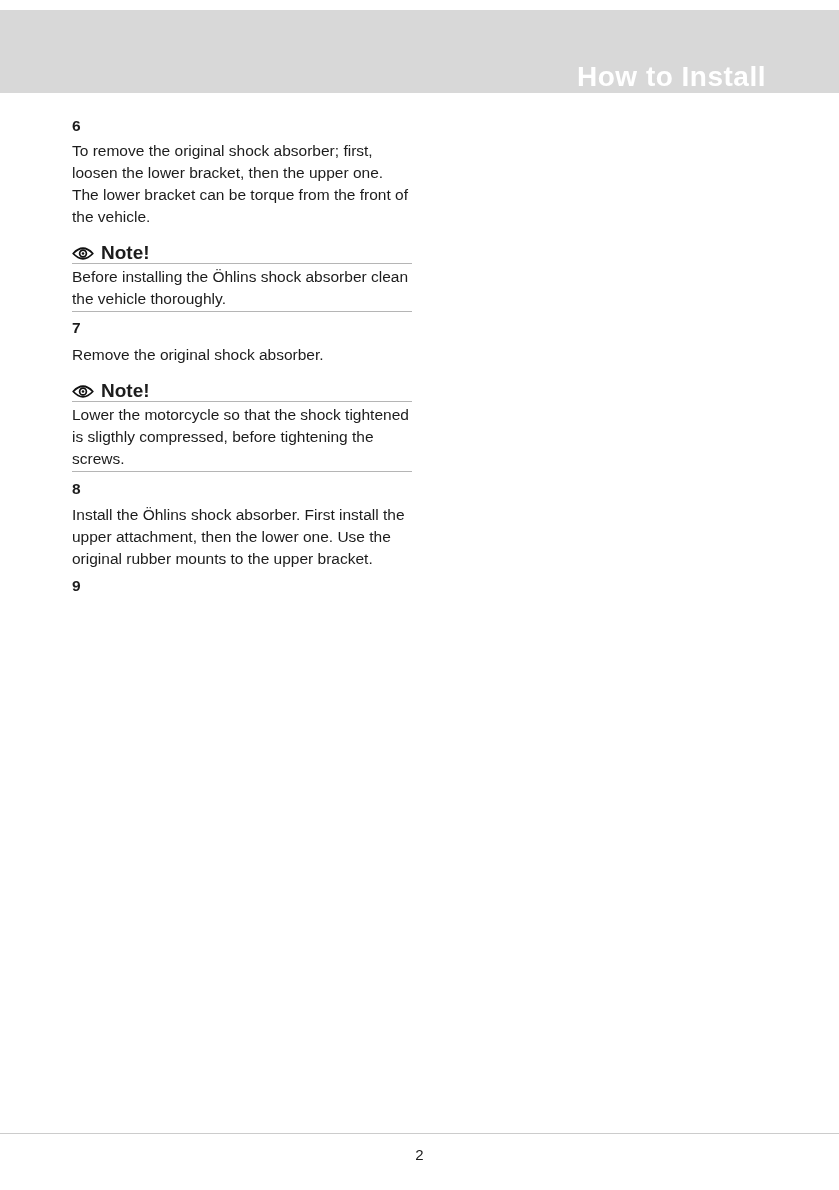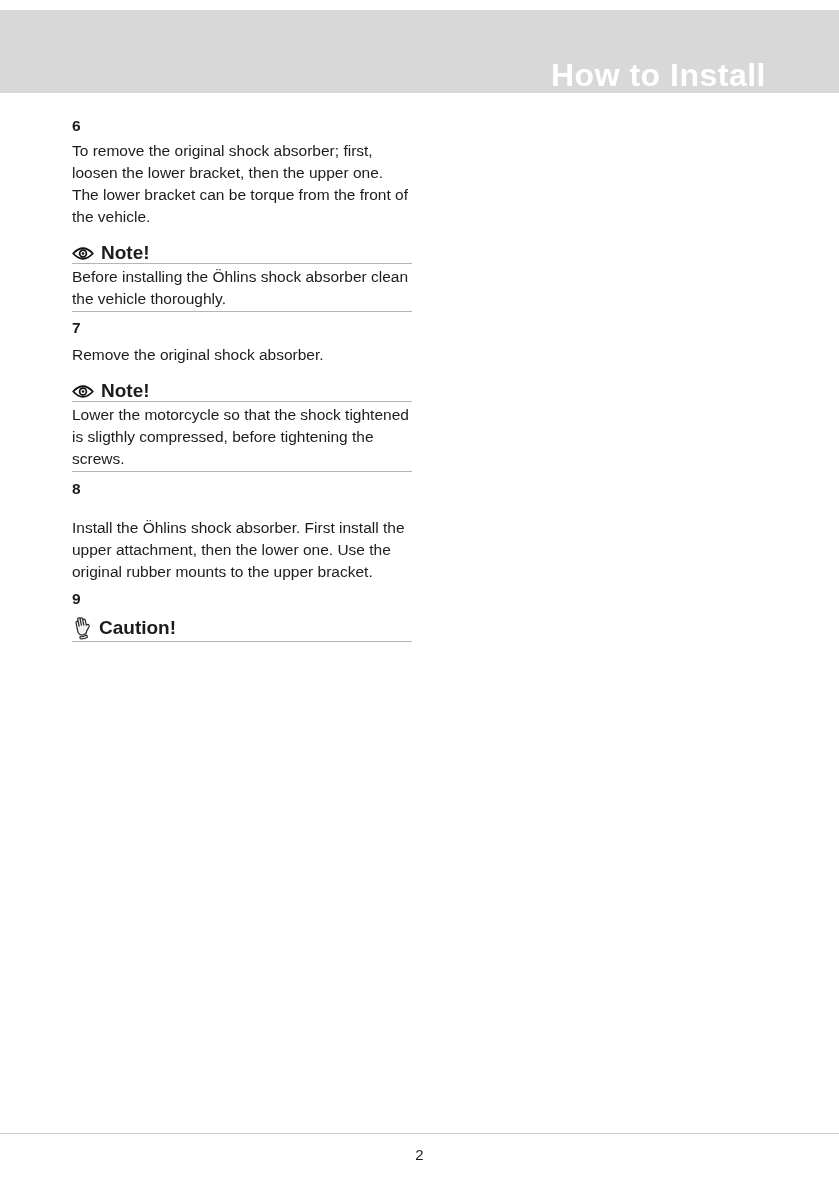--- a/index.html
+++ b/index.html
@@ -15,21 +15,21 @@
   
   .header-band {
     position: absolute;
     left: 0; top: 10px;
     width: 100%; height: 83px;
     background: #d8d8d8;
   }
   .header-title {
     position: absolute;
     right: 73px; bottom: 2px;
-    font-size: 32px;
+    font-size: 28px;
     font-weight: 700;
     color: #ffffff;
     line-height: 1;
     letter-spacing: 0.5px;
     white-space: nowrap;
   }
 
   
   .content {
     position: absolute;
@@ -39,21 +39,21 @@
   .step-num {
     font-size: 15.5px;
     font-weight: 700;
     line-height: 16px;
   }
   .step-body {
     font-size: 15.5px;
     line-height: 22px;
     margin-top: 6px;
   }
-  .mt7  { margin-top: 20px; }
+  .mt7  { margin-top: 7px; }
   .mt8  { margin-top: 8px; }
   .mt9  { margin-top: 9px; }
   .mt16 { margin-top: 16px; }
 
   .callout-head {
     display: flex;
     align-items: center;
     gap: 7px;
     font-size: 19px;
     font-weight: 700;
@@ -127,34 +127,18 @@
     </div>
     <div class="callout-body">Lower the motorcycle so that the shock tightened is sligthly compressed, before tightening the screws.</div>
   </div>
 
   <div class="step-num mt9">8</div>
   <div class="step-body mt7">Install the Öhlins shock absorber. First install the upper attachment, then the lower one. Use the original rubber mounts to the upper bracket.</div>
 
   <div class="step-num mt8">9</div>
 
   <div class="callout mt8">
-    <div class="callout-head">
-      <span class="icon">
-        <svg width="20" height="25" viewBox="0 0 20 25" aria-hidden="true">
-          <g transform="rotate(-12 10 12)">
-            <path d="M5 12.5 L5 6.8 Q5 5.5 6.2 5.5 Q7.4 5.5 7.4 6.8 L7.4 10.5
-                     L7.4 3.6 Q7.4 2.3 8.6 2.3 Q9.8 2.3 9.8 3.6 L9.8 10
-                     L9.8 4.2 Q9.8 2.9 11 2.9 Q12.2 2.9 12.2 4.2 L12.2 10.5
-                     L12.2 6 Q12.2 4.7 13.4 4.7 Q14.6 4.7 14.6 6
-                     L14.6 11 Q16.9 10.1 17.3 11.6 Q17.7 12.8 16.2 14.1 L14 16.6
-                     Q13 20 9.5 20 Q6 20 5 16.5 Z" fill="#f2f2f2" stroke="#2a2a2a" stroke-width="1.2" stroke-linejoin="round"></path>
-            <path d="M6 20.9 Q9.5 22.3 13 20.9 L13.3 23.1 Q9.5 24.5 5.7 23.1 Z" fill="#f2f2f2" stroke="#2a2a2a" stroke-width="1.1" stroke-linejoin="round"></path>
-          </g>
-        </svg>
-      </span>
-      <span>Caution!</span>
-    </div>
   </div>
 
 </div>
 
 <div class="footer-rule"></div>
 <div class="page-num">2</div>
 
 </body></html>

